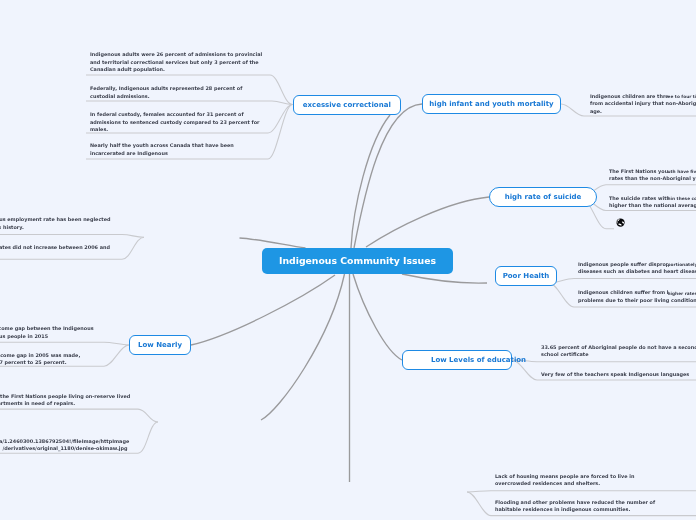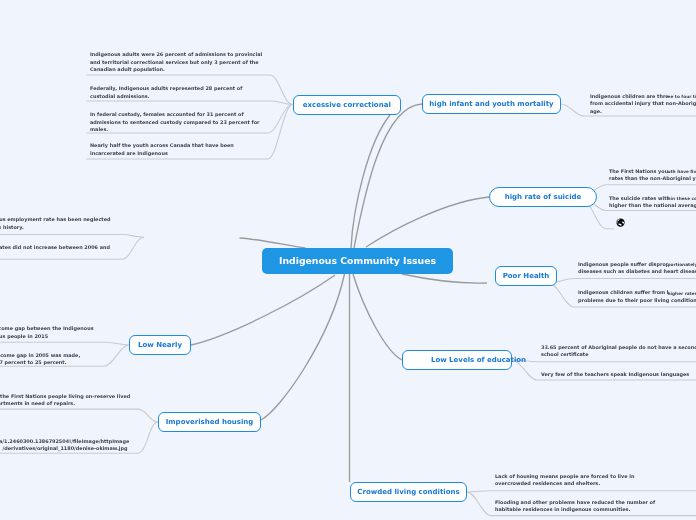--- a/index.html
+++ b/index.html
@@ -131,34 +131,28 @@
   <div class="node branch" style="left:402px;top:350px;width:110px;height:20px;padding-left:43px;">
       <span>Low Levels of education</span>
     </div>
   <div class="note">
     <span class="note-line" style="left:541px;top:343.5px;">33.65 percent of Aboriginal people do not have a secondary</span>
     <span class="note-line" style="left:541px;top:351px;">school certificate</span>
   </div>
   <div class="note">
     <span class="note-line" style="left:541px;top:371px;">Very few of the teachers speak Indigenous languages</span>
   </div>
-  <div class="node branch" style="left:350px;top:482px;width:117px;height:20px;">
-      <span>Crowded living conditions</span>
-    </div>
   <div class="note">
     <span class="note-line" style="left:495px;top:472.5px;">Lack of housing means people are forced to live in</span>
     <span class="note-line" style="left:495px;top:480px;">overcrowded residences and shelters.</span>
   </div>
   <div class="note">
     <span class="note-line" style="left:495px;top:498.5px;">Flooding and other problems have reduced the number of</span>
     <span class="note-line" style="left:495px;top:506px;">habitable residences in indigenous communities.</span>
   </div>
-  <div class="node branch" style="left:158px;top:412px;width:103px;height:20px;">
-      <span>Impoverished housing</span>
-    </div>
   <div class="note">
     <span class="note-line" style="left:-38.5px;top:392.5px;">One in five of the First Nations people living on-reserve lived</span>
     <span class="note-line" style="left:-41.4px;top:400px;">in crowded apartments in need of repairs.</span>
   </div>
   <div class="note">
     <span class="note-line" style="left:-38.7px;top:437.5px;">https://i.cbc.ca/1.2460300.1386792504!/fileImage/httpImage</span>
     <span class="note-line" style="left:2.5px;top:445px;">/derivatives/original_1180/denise-okimaw.jpg</span>
   </div>
   <div class="node branch" style="left:129px;top:335px;width:62px;height:20px;">
       <span>Low Nearly</span>

